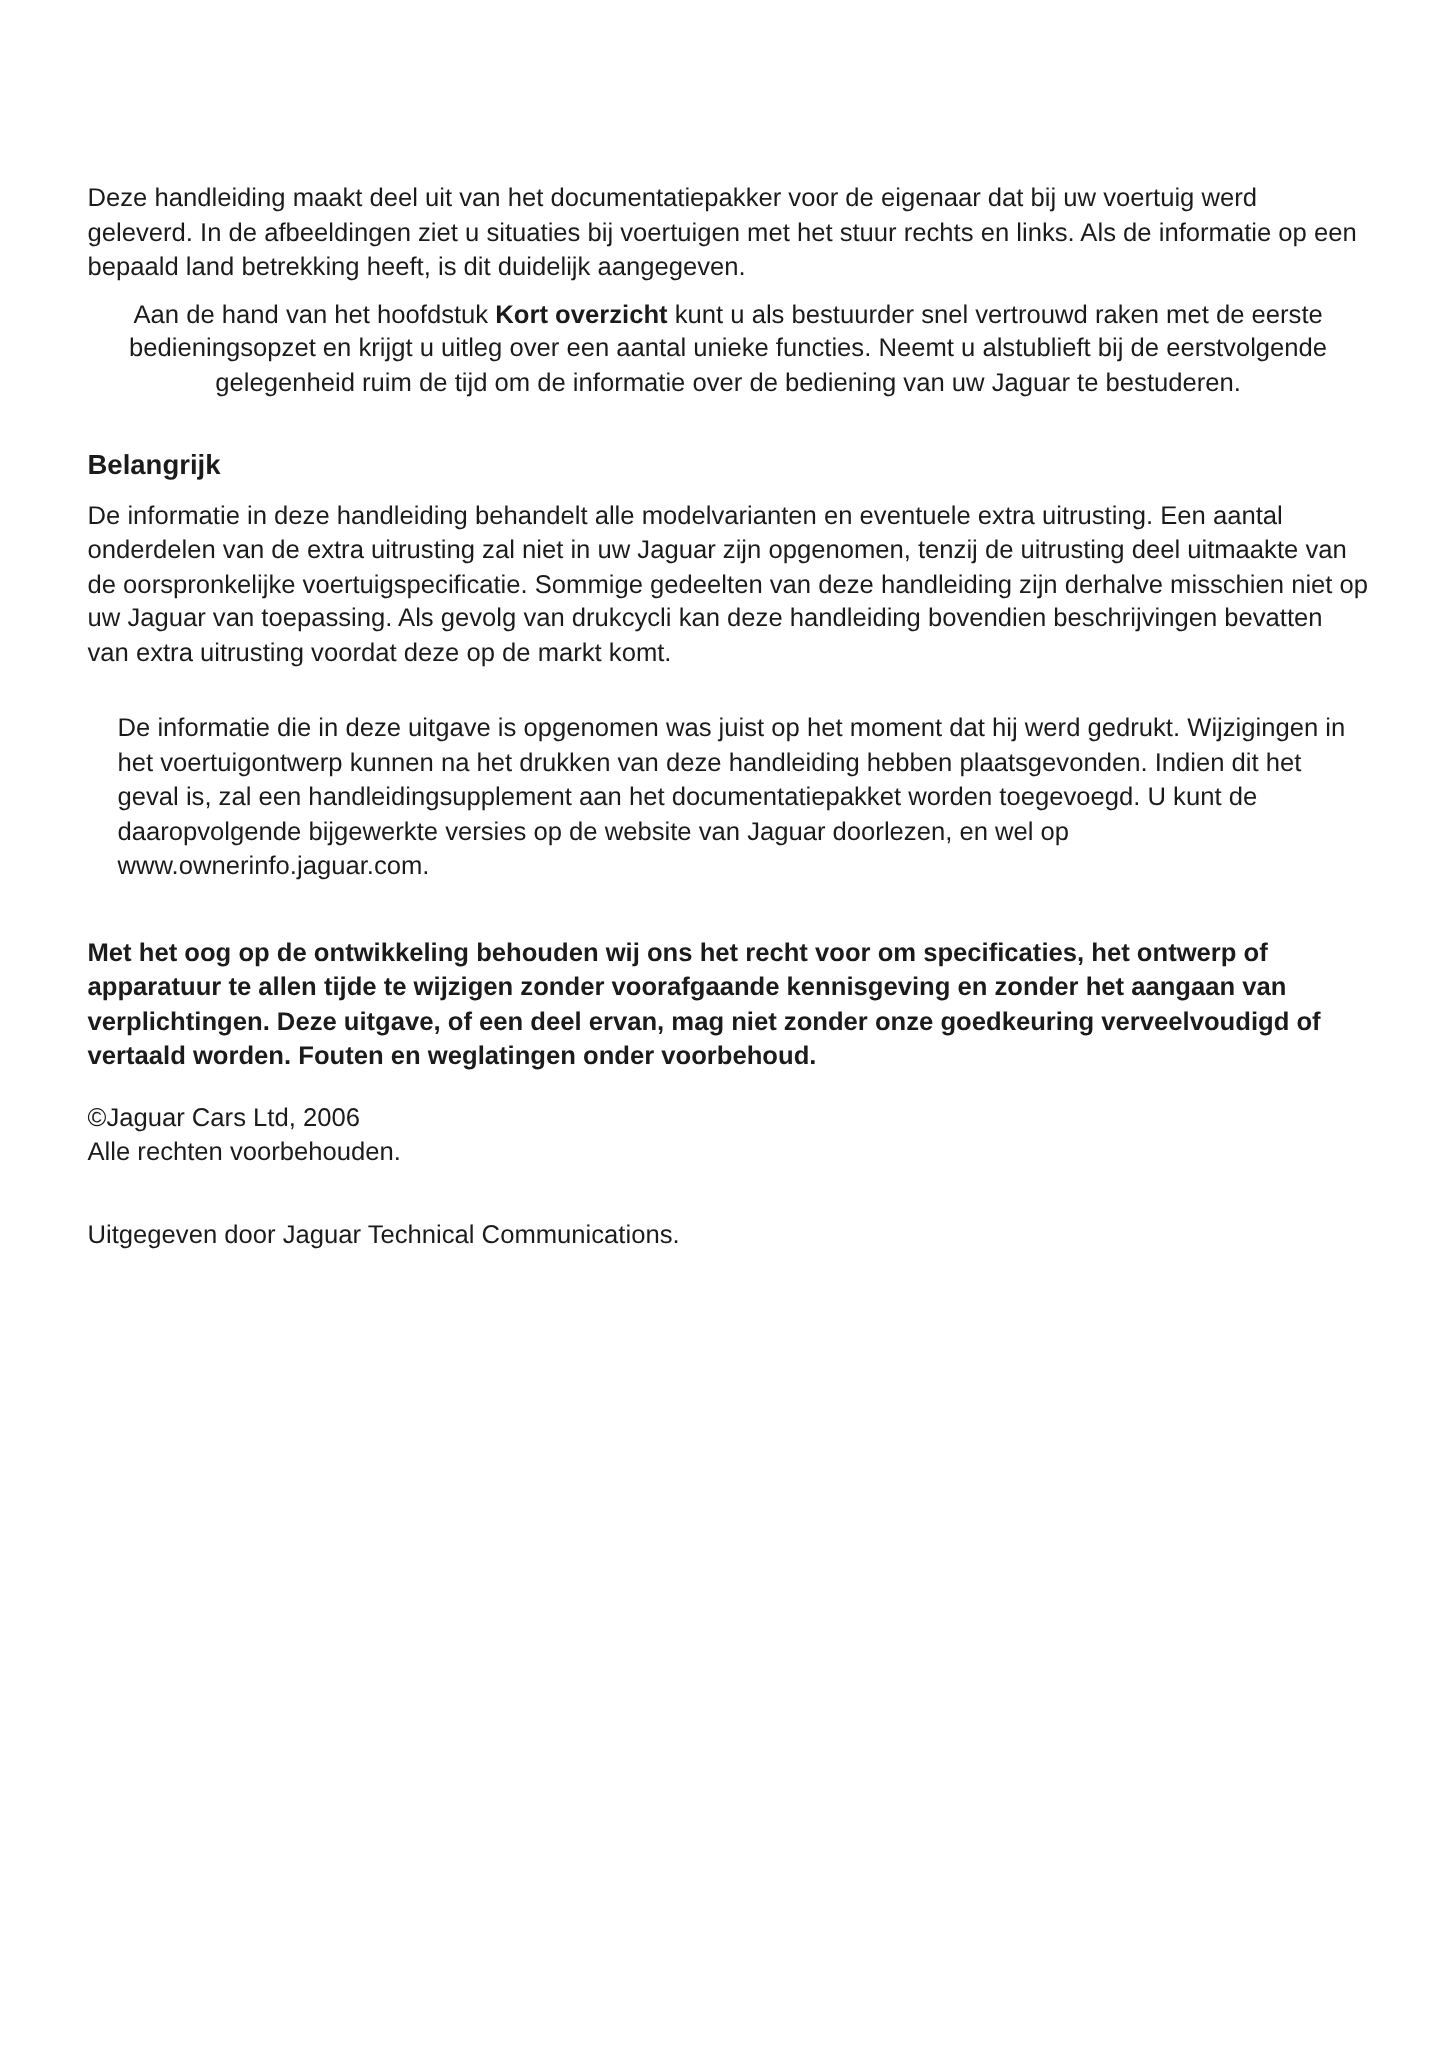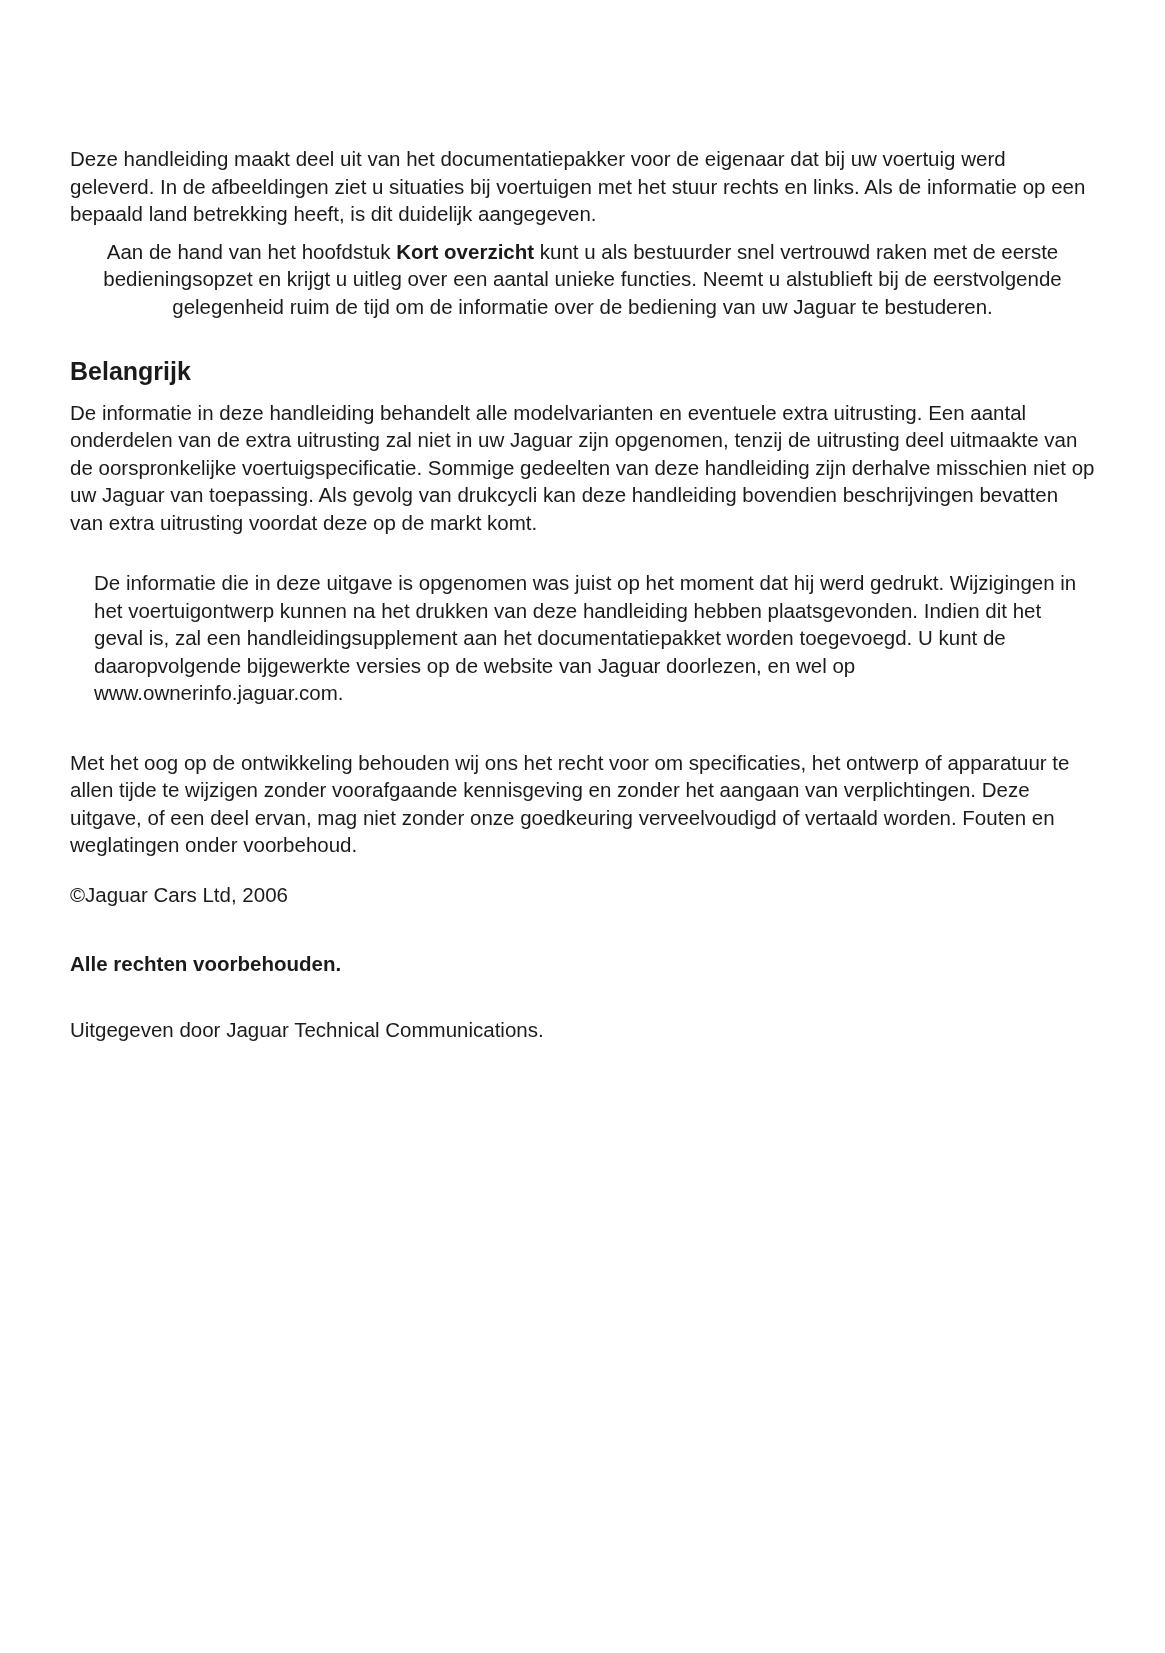--- a/index.html
+++ b/index.html
@@ -23,41 +23,40 @@
   }
   .para {
     margin: 0;
   }
   .para-overview {
     margin-top: 10px;
     text-align: center;
   }
   .heading {
     margin: 38px 0 0 0;
-    font-size: 25px;
+    font-size: 22px;
     line-height: 27.5px;
     font-weight: bold;
   }
   .para-italic {
     margin-top: 13px;
   }
   .para-printinfo {
     margin-top: 33px;
     margin-left: 24px;
   }
   .para-reservation {
     margin-top: 42px;
+    font-weight: bold;
   }
   .para-copyright {
     margin-top: 22px;
     font-weight: normal;
   }
   .para-rights {
-    margin-top: 42px;
-    font-weight: bold;
   }
   .para-publisher {
     margin-top: 38px;
   }
   .page-number {
     position: absolute;
     top: 1538px;
     left: 0;
     width: 1125px;
     text-align: center;

